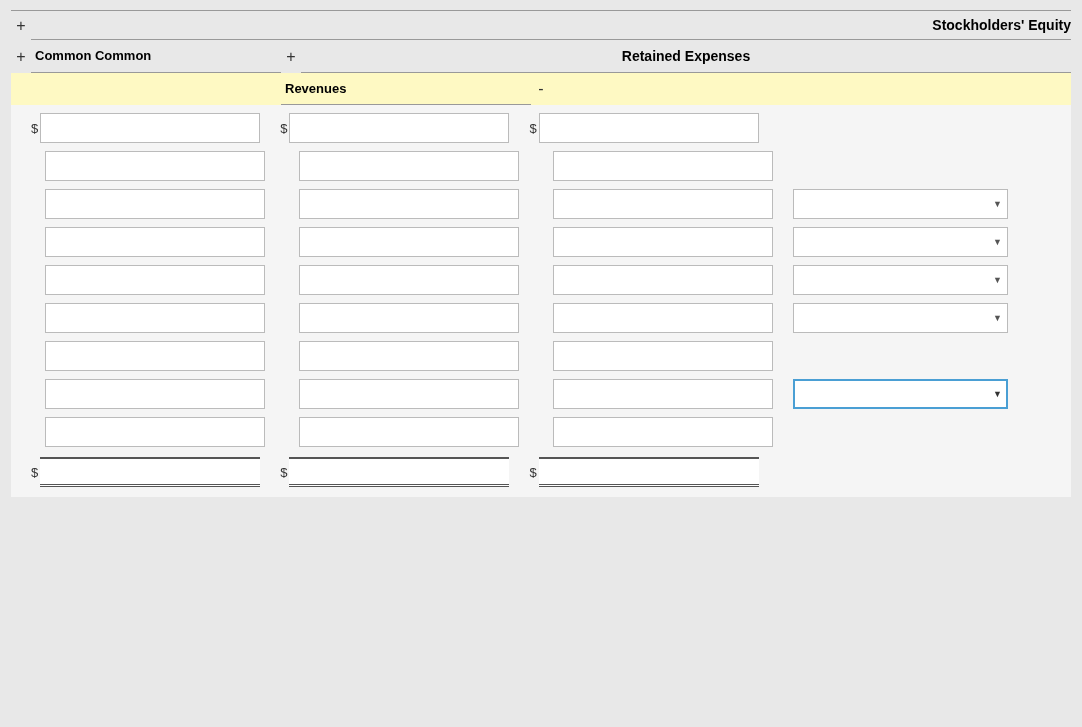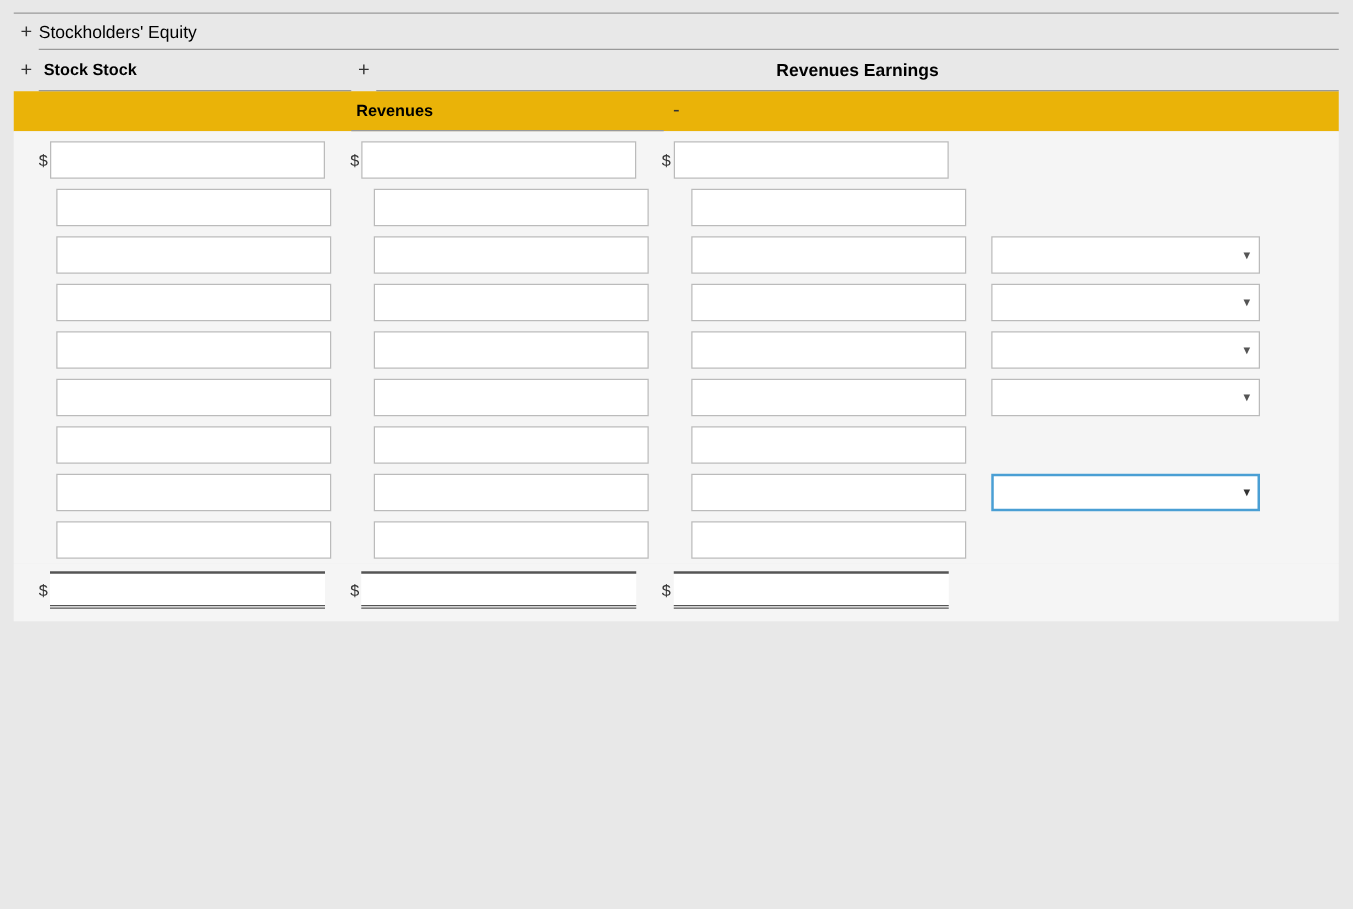--- a/index.html
+++ b/index.html
@@ -40,22 +40,22 @@
       display: flex;
       align-items: center;
       justify-content: center;
       font-size: 16px;
       color: #333;
       padding: 4px 0;
     }
 
     .col-stockholders {
       flex: 1;
-      text-align: left;
-      font-weight: normal;
+      text-align: right;
+      font-weight: bold;
       font-size: 14px;
       padding: 6px 0;
       border-bottom: 1px solid #999;
     }
 
     
     .subheader-row {
       display: flex;
       align-items: stretch;
       background: #e8e8e8;
@@ -96,21 +96,21 @@
       font-weight: bold;
       font-size: 14px;
       padding: 8px 0;
       border-bottom: 1px solid #999;
     }
 
     
     .subsubheader-row {
       display: flex;
       align-items: stretch;
-      background: #eab308;
+      background: #fef9c3;
     }
 
     .col-spacer-common {
       width: 270px;
       min-width: 270px;
     }
 
     .col-revenues-label {
       width: 250px;
       min-width: 250px;
@@ -225,23 +225,23 @@
 <div class="outer-container">
   <div class="table-wrapper">
 
     <div class="header-row">
       <div class="col-plus-left">+</div>
       <div class="col-stockholders">Stockholders' Equity</div>
     </div>
 
     <div class="subheader-row">
       <div class="col-plus-label">+</div>
-      <div class="col-common-stock">Stock Stock</div>
+      <div class="col-common-stock">Common Common</div>
       <div class="col-plus-middle">+</div>
-      <div class="col-retained-earnings">Revenues Earnings</div>
+      <div class="col-retained-earnings">Retained Expenses</div>
     </div>
 
     <div class="subsubheader-row">
       <div class="col-spacer-common"></div>
       <div class="col-revenues-label">Revenues</div>
       <div class="col-minus-sign">-</div>
       <div class="col-rightmost"></div>
     </div>
 
     <div class="data-rows-container">

